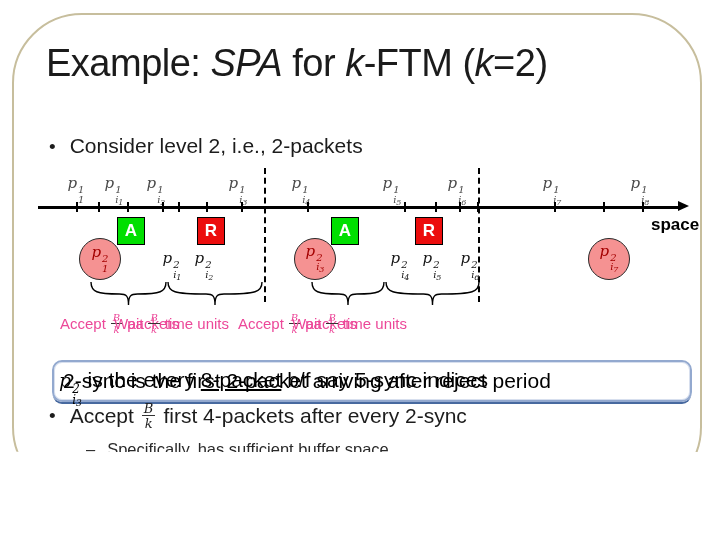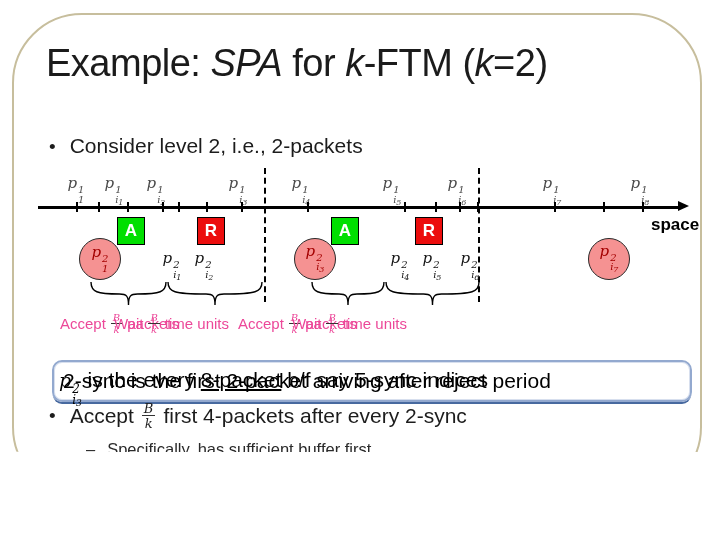--- a/index.html
+++ b/index.html
@@ -225,15 +225,15 @@
       <span>Accept</span>
       <span class="fr fr2">
         <span class="n">B</span>
         <span class="d">k</span>
       </span>
       <span>first 4-packets after every 2-sync</span>
     </div>
 
   <div class="subbullet">
     <span class="dash">–</span>
-    <span>Specifically, has sufficient buffer first</span>
+    <span>Specifically, has sufficient buffer space</span>
   </div>
 </div>
 
 </body></html>

